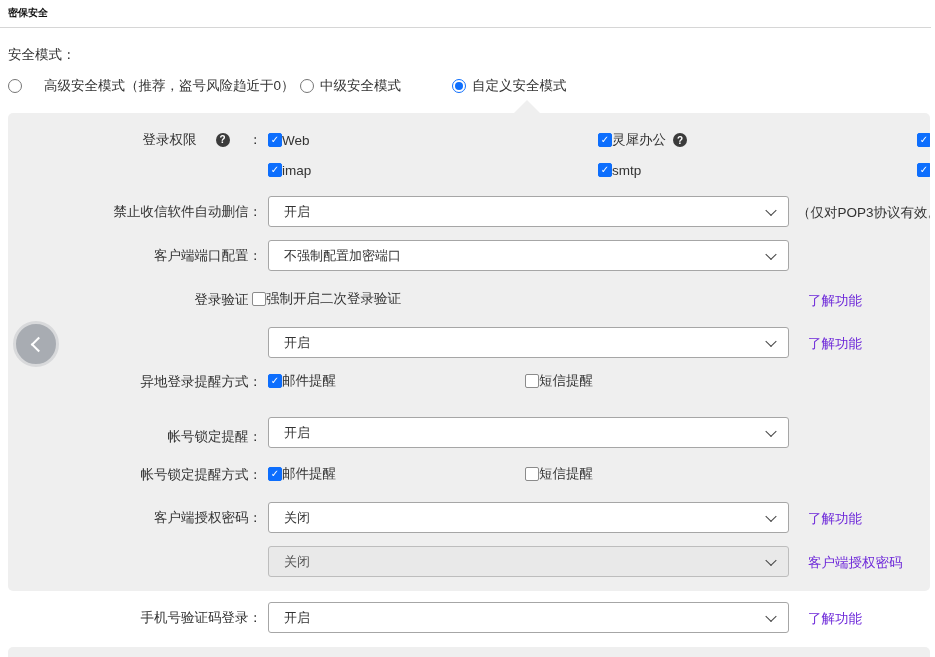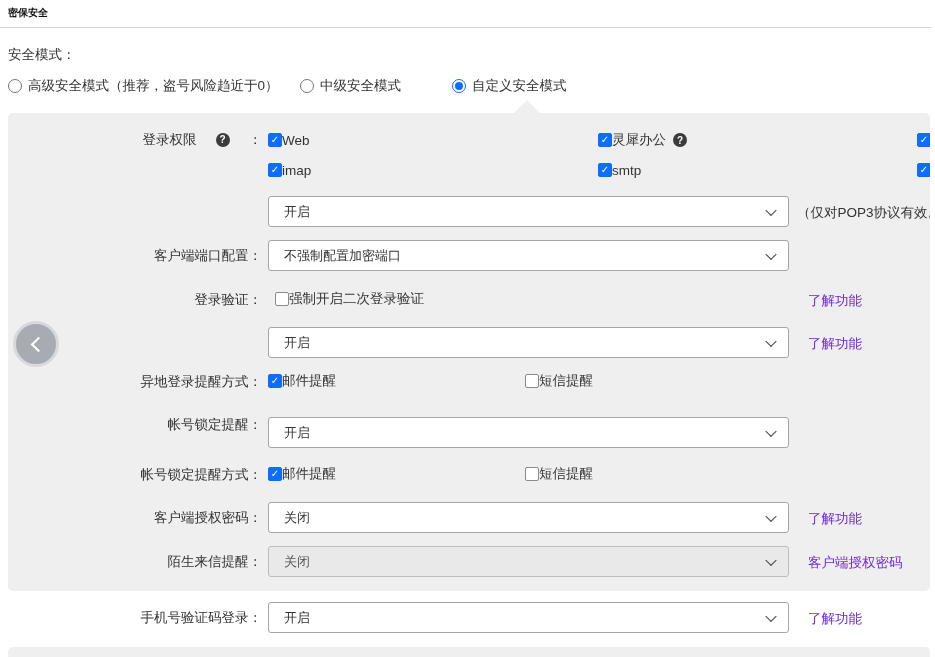--- a/index.html
+++ b/index.html
@@ -37,21 +37,21 @@
 </head>
 <body>
 
 <div class="stage">
 
   <div class="page-title">密保安全</div>
   <div class="divider"></div>
 
   <div class="mode-label">安全模式：</div>
 
-  <div class="radio-opt" style="left:8px;">
+  <div class="radio-opt" style="left:8px;gap:16px;">
     <span class="radio"></span>
     <span>高级安全模式（推荐，盗号风险趋近于0）</span>
   </div>
   <div class="radio-opt" style="left:300px;text-align:right;">
     <span class="radio"></span>
     <span>中级安全模式</span>
   </div>
   <div class="radio-opt" style="left:452px;">
     <span class="radio on">
         <span class="dot"></span>
@@ -98,34 +98,35 @@
           <span class="ck">✓</span>
         </span>
       <span class="txt">smtp</span>
     </div>
     <div class="cbrow" style="left:909px; top:49px;">
       <span class="cb on">
           <span class="ck">✓</span>
         </span>
     </div>
 
+    <div class="row-label" style="top:91px;">禁止收信软件自动删信：</div>
     <div class="sel" style="top:83px;">
       <span>开启</span>
       <span class="chev"></span>
     </div>
     <div class="note" style="left:789px; top:91px;">（仅对POP3协议有效。</div>
 
     <div class="row-label" style="top:135px;">客户端端口配置：</div>
     <div class="sel" style="top:127px;">
       <span>不强制配置加密端口</span>
       <span class="chev"></span>
     </div>
 
     <div class="row-label" style="top:179px;">登录验证：</div>
-    <div class="cbrow" style="left:267px; top:178px;">
+    <div class="cbrow" style="left:244px; top:178px;">
       <span class="cb"></span>
       <span class="txt">强制开启二次登录验证</span>
     </div>
     <a class="link" style="left:800px; top:179px;">了解功能</a>
 
     <div class="sel" style="top:214px;">
       <span>开启</span>
       <span class="chev"></span>
     </div>
     <a class="link" style="left:800px; top:222px;">了解功能</a>
@@ -135,21 +136,21 @@
       <span class="cb on">
           <span class="ck">✓</span>
         </span>
       <span class="txt">邮件提醒</span>
     </div>
     <div class="cbrow" style="left:517px; top:260px;">
       <span class="cb"></span>
       <span class="txt">短信提醒</span>
     </div>
 
-    <div class="row-label" style="top:304px;">帐号锁定提醒：</div>
+    <div class="row-label" style="top:316px;">帐号锁定提醒：</div>
     <div class="sel" style="top:304px;">
       <span>开启</span>
       <span class="chev"></span>
     </div>
 
     <div class="row-label" style="top:354px;">帐号锁定提醒方式：</div>
     <div class="cbrow" style="left:260px; top:353px;">
       <span class="cb on">
           <span class="ck">✓</span>
         </span>
@@ -160,21 +161,20 @@
       <span class="txt">短信提醒</span>
     </div>
 
     <div class="row-label" style="top:397px;">客户端授权密码：</div>
     <div class="sel" style="top:389px;">
       <span>关闭</span>
       <span class="chev"></span>
     </div>
     <a class="link" style="left:800px; top:397px;">了解功能</a>
 
-    <div class="row-label" style="top:441px;">陌生来信提醒：</div>
     <div class="sel disabled" style="top:433px;">
       <span>关闭</span>
       <span class="chev"></span>
     </div>
     <a class="link" style="left:800px; top:441px;">客户端授权密码</a>
 
   </div>
 
   <div class="row-label" style="left:8px; top:610px;">手机号验证码登录：</div>
   <div class="sel" style="left:268px; top:602px;">

